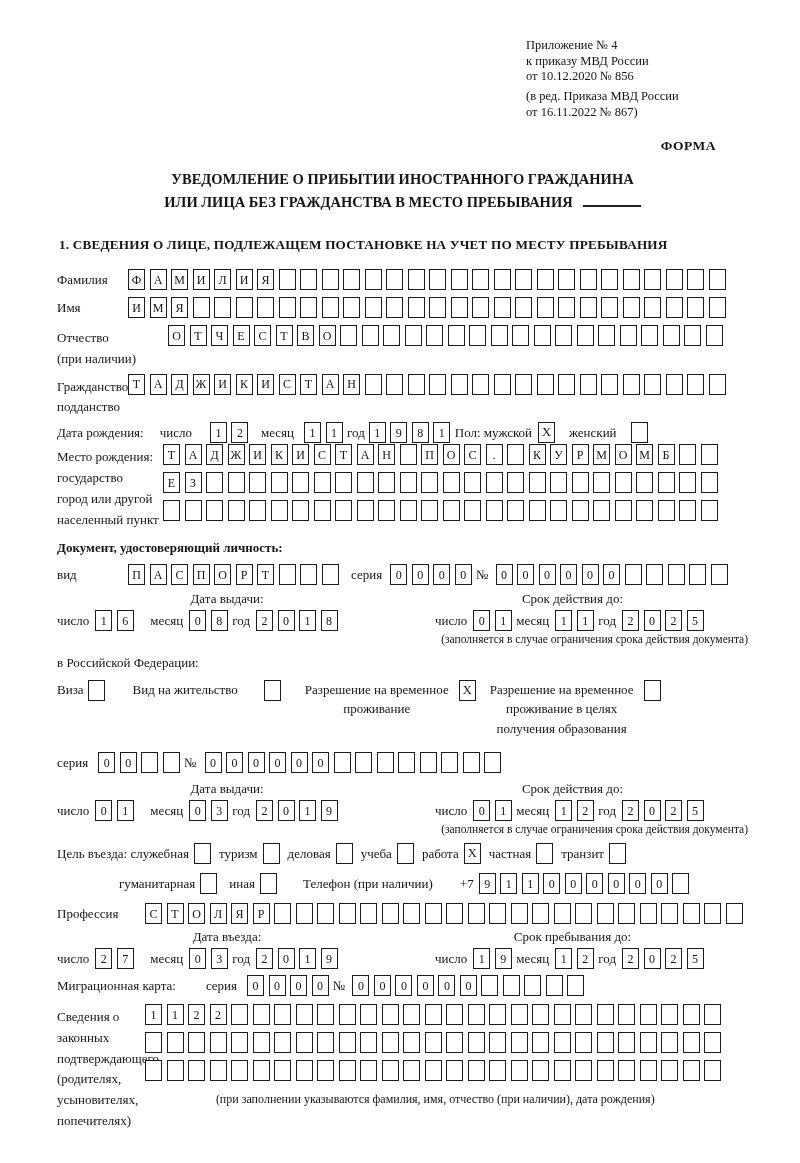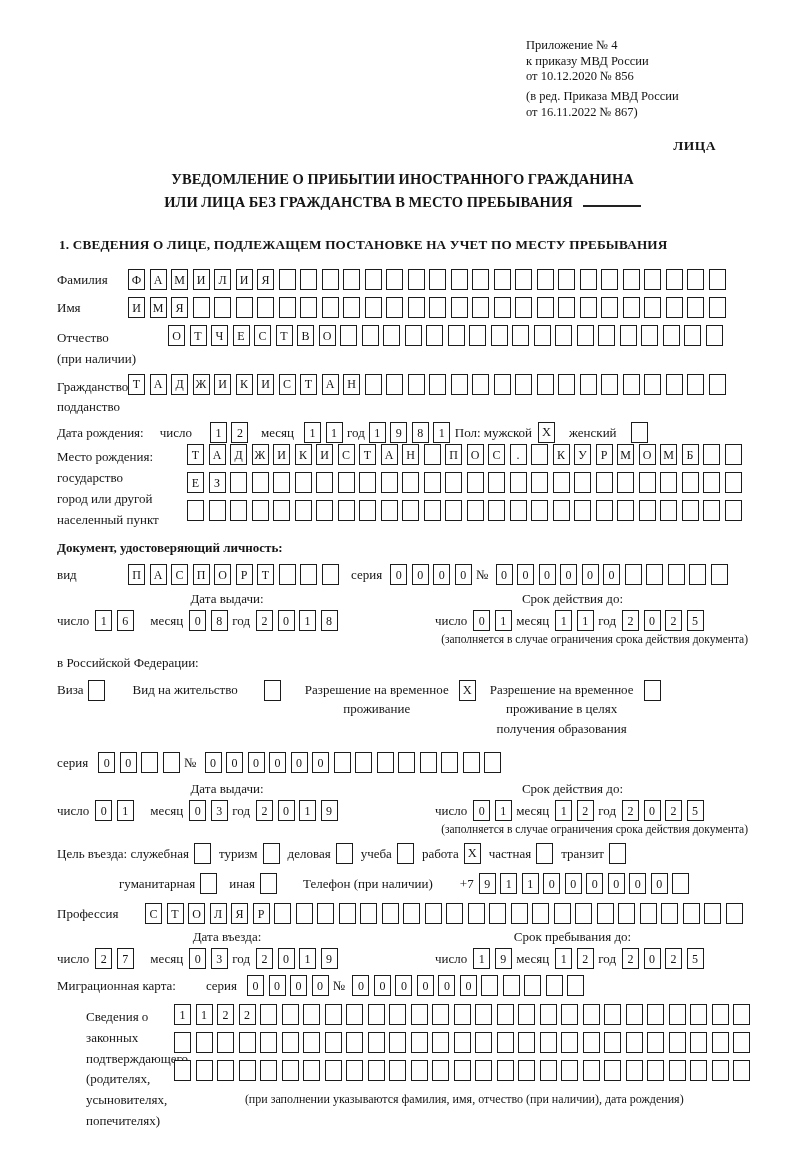--- a/index.html
+++ b/index.html
@@ -65,21 +65,21 @@
 
   <div class="appendix">
     <div>Приложение № 4</div>
     <div>к приказу МВД России</div>
     <div>от 10.12.2020 № 856</div>
     <div class="gap"></div>
     <div>(в ред. Приказа МВД России</div>
     <div>от 16.11.2022 № 867)</div>
   </div>
 
-  <div class="forma">ЛИЦА</div>
+  <div class="forma">ФОРМА</div>
 
   <div class="title">
     <div>УВЕДОМЛЕНИЕ О ПРИБЫТИИ ИНОСТРАННОГО ГРАЖДАНИНА</div>
     <div>
       <span>ИЛИ ЛИЦА БЕЗ ГРАЖДАНСТВА В МЕСТО ПРЕБЫВАНИЯ</span><span class="u-line"></span>
     </div>
   </div>
 
   <div class="section-title">1. СВЕДЕНИЯ О ЛИЦЕ, ПОДЛЕЖАЩЕМ ПОСТАНОВКЕ НА УЧЕТ ПО МЕСТУ ПРЕБЫВАНИЯ</div>
 
@@ -249,21 +249,21 @@
       </span>
     <span>Пол: мужской</span>
     <span class="sp" style="width:6px;"></span>
     <span class="checkbox">X</span>
     <span class="sp" style="width:14px;"></span>
     <span>женский</span>
     <span class="sp" style="width:14px;"></span>
     <span class="checkbox"></span>
   </div>
 
-  <div class="frow" style="margin-bottom:2px;gap:24px;">
+  <div class="frow" style="margin-bottom:2px;">
     <span class="lbl w106 lbl2">
       <span>Место рождения:</span><br>
       <span>государство</span><br>
       <span>город или другой</span><br>
       <span>населенный пункт</span>
     </span>
     <span class="stack">
       <span class="cells">
           <span class="cell">Т</span>
           <span class="cell">А</span>
@@ -686,21 +686,21 @@
         <span class="cell">0</span>
         <span class="cell">0</span>
         <span class="cell"></span>
         <span class="cell"></span>
         <span class="cell"></span>
         <span class="cell"></span>
         <span class="cell"></span>
       </span>
   </div>
 
-  <div class="frow" style="margin-bottom:0;margin-left:29px;">
+  <div class="frow" style="margin-bottom:0;">
     <span class="lbl w88 lbl2">
       <span>Сведения о</span><br>
       <span>законных</span><br>
       <span>подтверждающего</span><br>
       <span>(родителях,</span><br>
       <span>усыновителях,</span><br>
       <span>попечителях)</span>
     </span>
     <span class="stack">
       <span class="cells">

